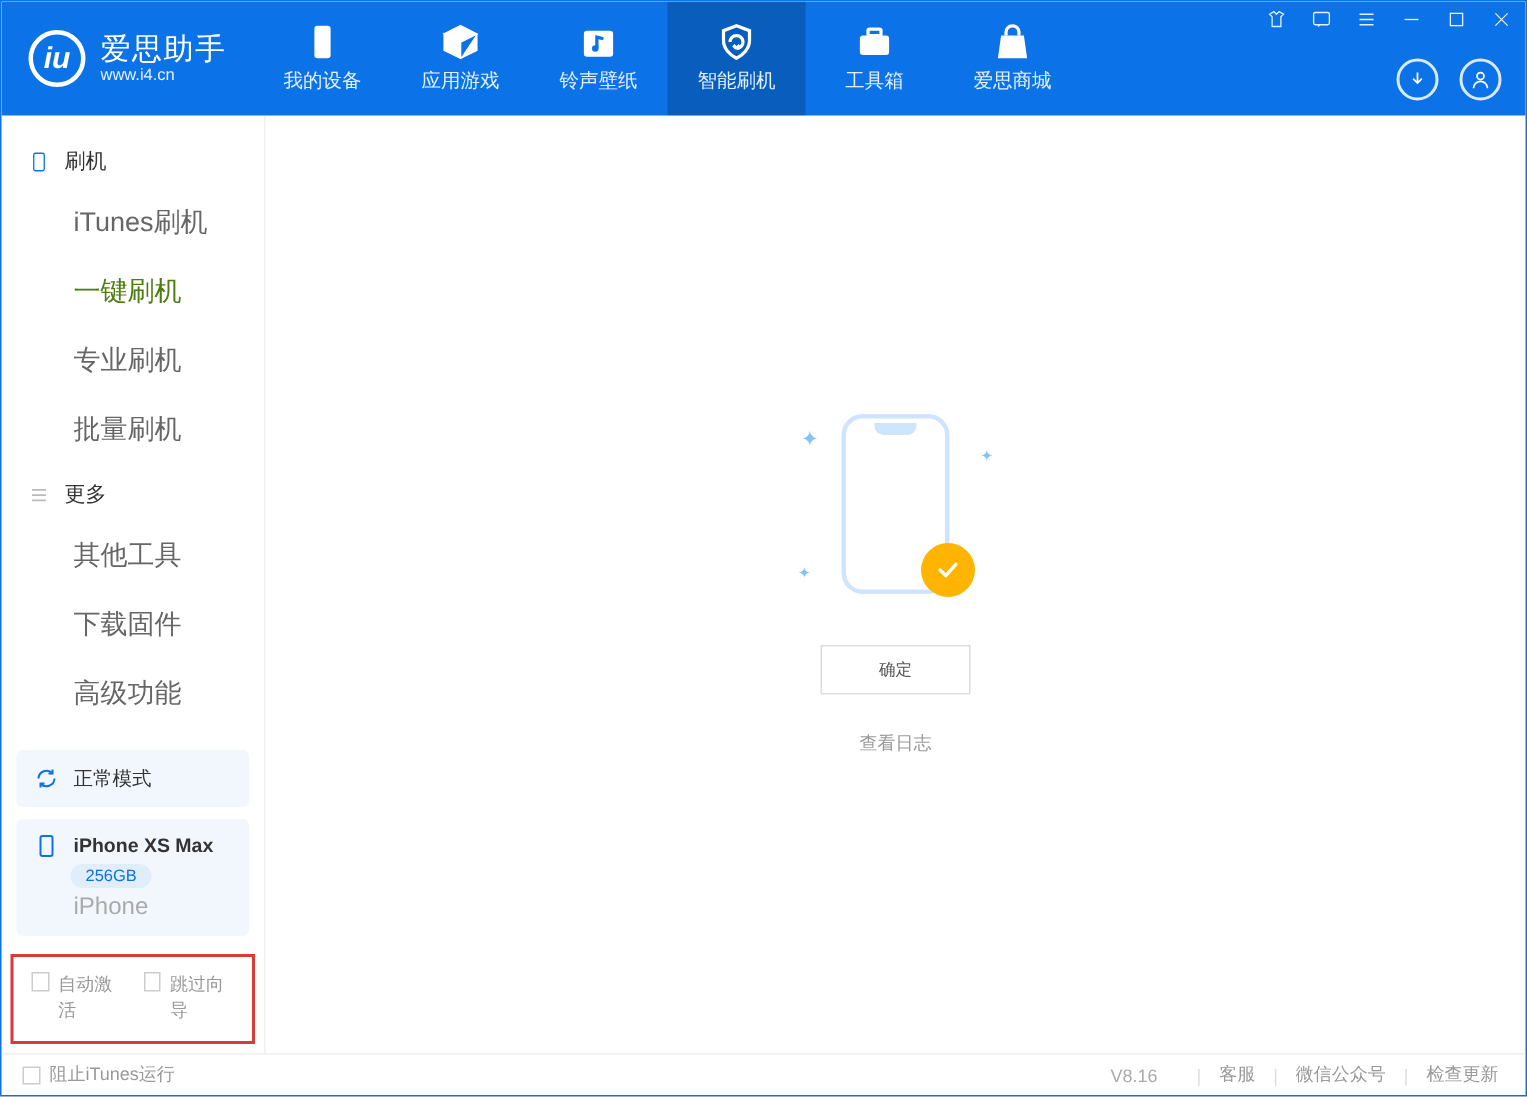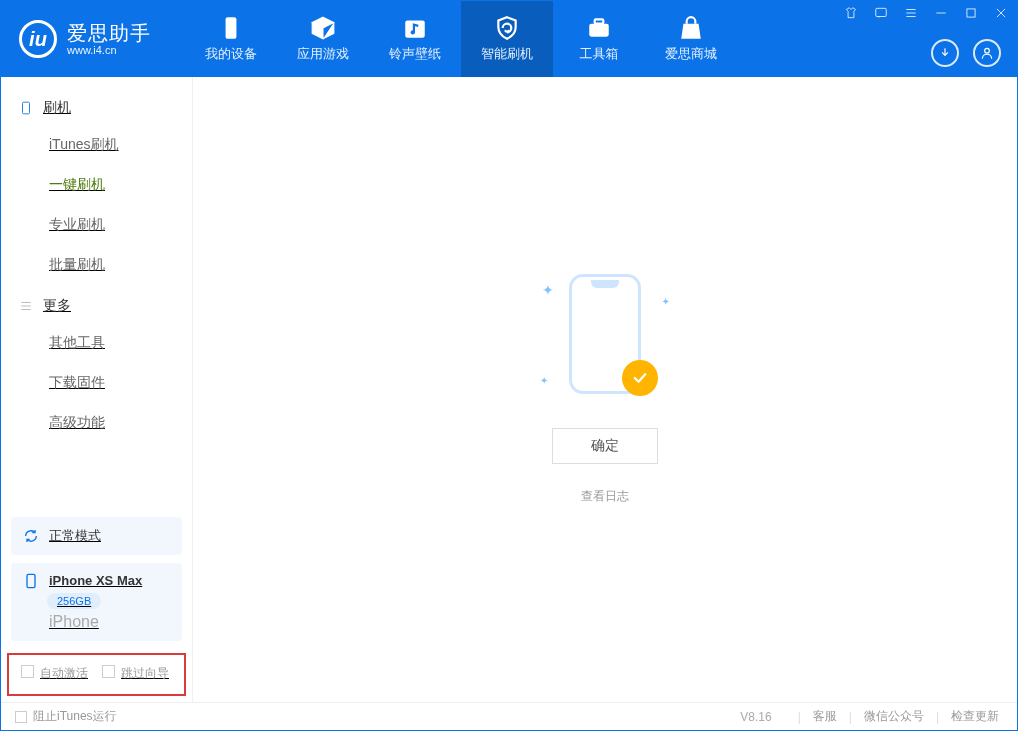--- a/index.html
+++ b/index.html
@@ -1,43 +1,43 @@
 <!DOCTYPE html>
 <html><head>
 <meta charset="utf-8">
 <style>
 * { margin: 0; padding: 0; box-sizing: border-box; font-family: "Microsoft YaHei", Arial, sans-serif; }
 body { background: #fff; width: 1018px; height: 731px; overflow: hidden; border: 1px solid #0b72e7; }
 
-.header { height: 76px; background: linear-gradient(to bottom, #0b72e7, #0b72e7); display: flex; align-items: stretch; color: #fff; position: relative; gap: 16px; }
+.header { height: 76px; background: linear-gradient(to bottom, #0b72e7, #0b72e7); display: flex; align-items: stretch; color: #fff; position: relative; }
 .logo-area { display: flex; align-items: center; padding: 0 18px; gap: 10px; }
 .logo-circle { width: 38px; height: 38px; border: 3px solid #fff; border-radius: 50%; display: flex; align-items: center; justify-content: center; font-size: 20px; font-weight: bold; font-style: italic; }
 .logo-text { display: flex; flex-direction: column; line-height: 1.1; }
 .logo-title { font-size: 20px; font-weight: 500; letter-spacing: 1px; }
 .logo-sub { font-size: 11px; opacity: 0.9; }
 
 .tabs { display: flex; flex: 0 0 auto; }
 .tab { width: 92px; display: flex; flex-direction: column; align-items: center; justify-content: center; font-size: 13px; cursor: pointer; color: #e3f0ff; position: relative; }
 .tab.active { background: rgba(0,0,0,0.18); }
 .tab svg { width: 26px; height: 26px; margin-bottom: 4px; }
 
 .win-controls { position: absolute; top: 4px; right: 8px; display: flex; gap: 14px; align-items: center; color: #fff; font-size: 14px;}
 .win-controls span { cursor: pointer; opacity: 0.9; display:inline-flex; align-items:center; justify-content:center; width:16px; height:16px;}
 .win-controls svg { width: 14px; height: 14px; }
 
 .round-btns { position: absolute; bottom: 10px; right: 16px; display: flex; gap: 14px; }
 .round-btns .rbtn { width: 28px; height: 28px; border: 2px solid rgba(255,255,255,0.85); border-radius: 50%; display:flex; align-items:center; justify-content:center; cursor:pointer; }
 .round-btns svg { width:14px; height:14px; stroke:#fff; fill:none; stroke-width:2; }
 
 .body { display: flex; height: calc(100% - 76px - 28px); }
-.sidebar { width: 192px; border-right: 1px solid #eef0f3; display: flex; flex-direction: column; text-decoration: underline; }
+.sidebar { width: 176px; border-right: 1px solid #eef0f3; display: flex; flex-direction: column; }
 .side-scroll { flex: 1; padding-top: 10px; }
 .side-group-title { display: flex; align-items: center; gap: 10px; font-size: 14px; color: #333; padding: 12px 18px 8px; font-weight: 500; }
 .side-group-title svg { width: 14px; height: 14px; }
-.side-item { font-size: 14px; color: #666; padding: 11px 18px 11px 48px; cursor: pointer; }
+.side-item { font-size: 18px; color: #666; padding: 11px 18px 11px 48px; cursor: pointer; }
 .side-item.active { color: #4d7c0f; }
 
 .device-cards { padding: 10px; display:flex; flex-direction:column; gap:8px; }
 .card { background: #f2f7fd; border-radius: 4px; padding: 10px 12px; display: flex; align-items: center; gap: 10px; font-size: 13px; color: #333; }
 .card svg { width: 16px; height: 16px; }
 .dev-card { flex-direction: column; align-items: flex-start; gap: 4px; }
 .dev-head { display:flex; align-items:flex-start; gap:10px; font-weight:600; color:#333; }
 .badge { background: #e0eefc; color: #0b72e7; font-size: 11px; padding: 2px 10px; border-radius: 10px; margin-left: 24px; }
 .dev-sub { font-size: 16px; color: #aaa; margin-left: 26px; }
 
@@ -46,21 +46,21 @@
 .chk .box { width:13px; height:13px; border:1px solid #ccc; background:#fff; }
 
 .main { flex: 1; display: flex; flex-direction: column; align-items: center; justify-content: center; gap: 24px; color:#333; }
 .phone-illus { position: relative; width: 110px; height: 130px; }
 .phone-illus .phone { width: 72px; height: 120px; border: 3px solid #cfe5ff; border-radius: 14px; position: absolute; left: 50%; top: 0; transform: translateX(-50%); background:#fff;}
 .phone-illus .notch { position:absolute; top:3px; left:50%; transform:translateX(-50%); width:28px; height:8px; background:#cfe5ff; border-radius:0 0 6px 6px;}
 .phone-illus .check-circle { position:absolute; right:2px; bottom:8px; width:36px; height:36px; background:#ffb400; border-radius:50%; display:flex; align-items:center; justify-content:center;}
 .phone-illus .spark { position:absolute; font-size:14px; color:#7fc3ff; }
 .spark.s1{top:8px; left:-8px;} .spark.s2{bottom:18px; left:-10px; font-size:10px;} .spark.s3{top:22px; right:-10px; font-size:10px;}
 .success-text { font-size: 17px; color:#333; letter-spacing:1px; }
-.ok-btn { border:1px solid #ddd; background:#fff; padding:8px 38px; font-size:14px; cursor:pointer; color:#555; }
+.ok-btn { border:1px solid #ddd; background:#fff; padding:8px 38px; font-size:11px; cursor:pointer; color:#555; }
 .log-link { font-size:12px; color:#999; cursor:pointer; }
 
 .footer { height: 28px; border-top:1px solid #eee; display:flex; align-items:center; font-size:12px; color:#999; padding: 0 14px; }
 .footer .f-chk { display:flex; align-items:center; gap:6px; cursor:pointer;}
 .footer .f-chk .box{ width:12px; height:12px; border:1px solid #ccc;}
 .footer .spacer{flex:1;}
 .footer .ver{ color:#aaa; margin-right:18px;}
 .footer .flink{ color:#999; cursor:pointer; padding:0 4px;}
 .footer .divider{ color:#ddd; padding:0 8px;}
 </style>

